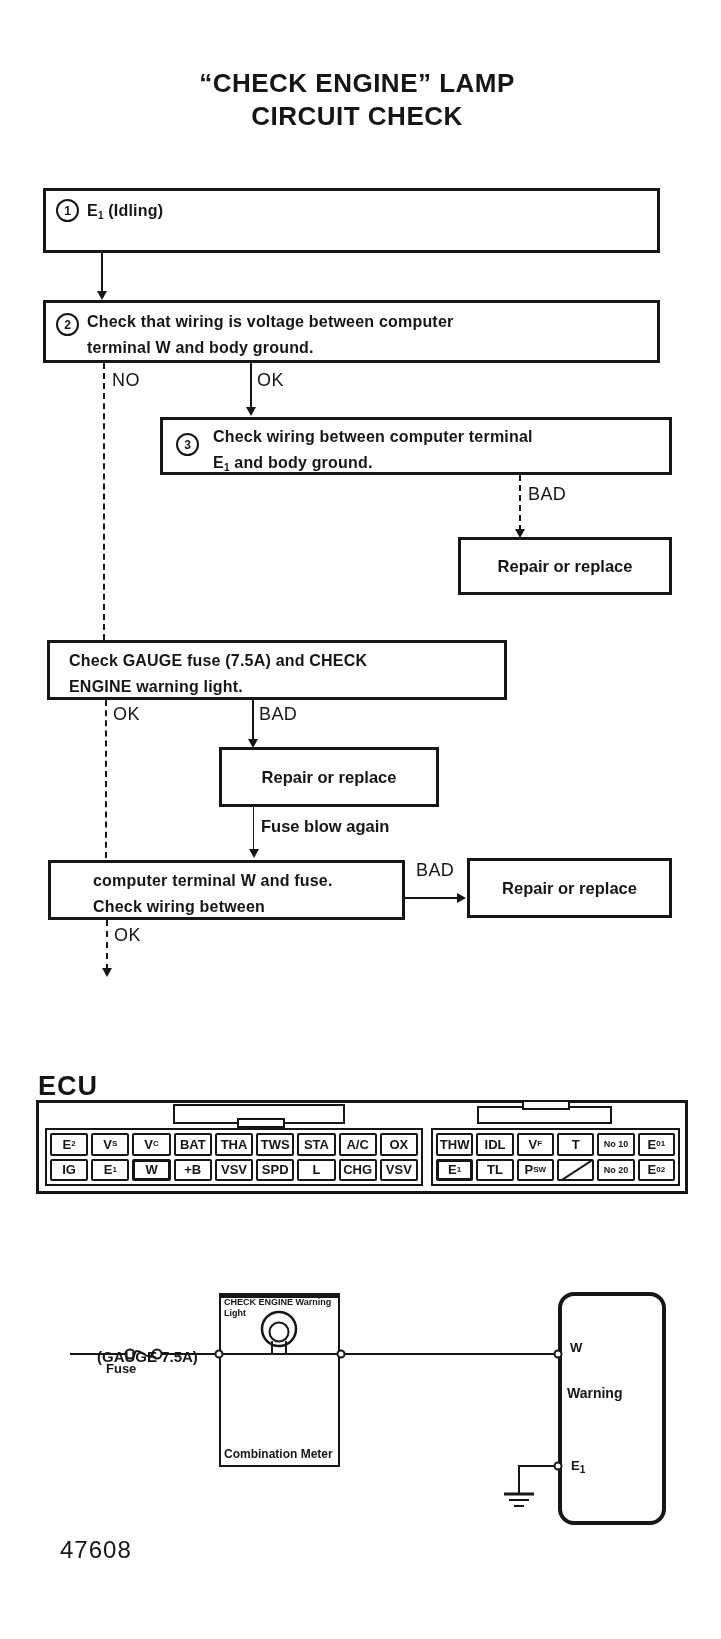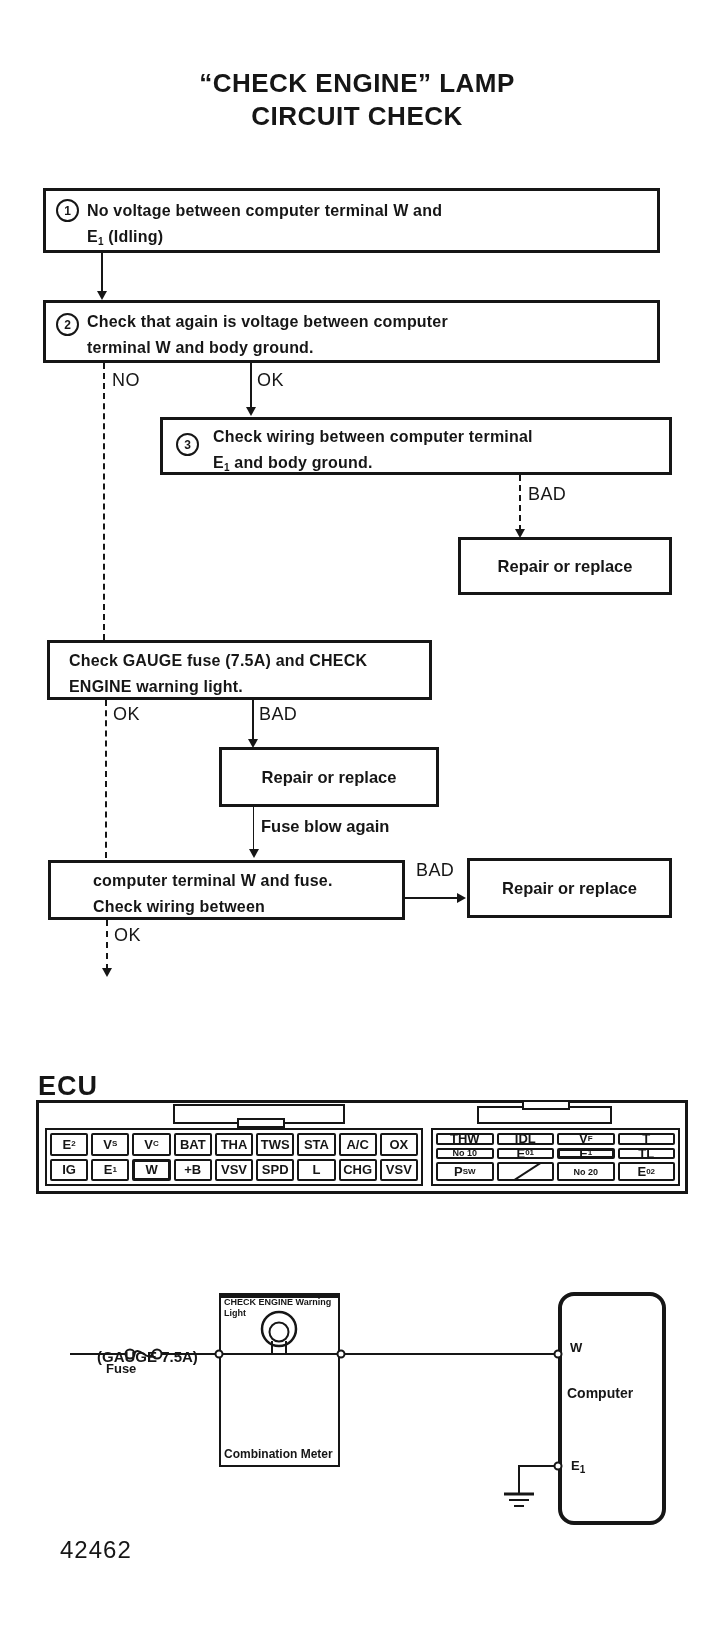--- a/index.html
+++ b/index.html
@@ -45,32 +45,31 @@
 <body>
 
 <div id="page">
 
   <div class="t1" style="top:68px">“CHECK ENGINE” LAMP</div>
   <div class="t2" style="top:101px">CIRCUIT CHECK</div>
 
   <div class="fbox" style="left:43px;top:188px;width:617px;height:65px">
     <span class="circ" style="left:10px;top:8px">1</span>
     <div class="btxt" style="margin:7px 0 0 41px">
-      <div>No voltage between computer terminal W and</div>
       <div><span>E</span><sub class="sb">1</sub><span> (Idling)</span></div>
     </div>
   </div>
 
   <div class="vline" style="left:101px;top:253px;height:40px"></div>
   <div class="arrd" style="left:97px;top:291px"></div>
 
   <div class="fbox" style="left:43px;top:300px;width:617px;height:63px">
     <span class="circ" style="left:10px;top:10px">2</span>
     <div class="btxt" style="margin:6px 0 0 41px">
-      <div>Check that again is voltage between computer</div>
+      <div>Check that wiring is voltage between computer</div>
       <div>terminal W and body ground.</div>
     </div>
   </div>
 
   <div class="lbl" style="left:112px;top:370px">NO</div>
   <div class="lbl" style="left:257px;top:370px">OK</div>
 
   <div class="vline vdash" style="left:103px;top:363px;height:277px"></div>
   <div class="vline" style="left:250px;top:363px;height:46px"></div>
   <div class="arrd" style="left:246px;top:407px"></div>
@@ -84,21 +83,21 @@
   </div>
 
   <div class="lbl" style="left:528px;top:484px">BAD</div>
   <div class="vline vdash" style="left:519px;top:475px;height:56px"></div>
   <div class="arrd" style="left:515px;top:529px"></div>
 
   <div class="fbox ctr" style="left:458px;top:537px;width:214px;height:58px">
     <span>Repair or replace</span>
   </div>
 
-  <div class="fbox" style="left:47px;top:640px;width:385px;height:60px">
+  <div class="fbox" style="left:47px;top:640px;width:460px;height:60px">
     <div class="btxt" style="margin:5px 0 0 19px">
       <div>Check GAUGE fuse (7.5A) and CHECK</div>
       <div>ENGINE warning light.</div>
     </div>
   </div>
 
   <div class="lbl" style="left:113px;top:704px">OK</div>
   <div class="lbl" style="left:259px;top:704px">BAD</div>
 
   <div class="vline vdash" style="left:105px;top:700px;height:158px"></div>
@@ -194,21 +193,21 @@
         <span>L</span>
       </div>
     <div class="tcell">
         <span>CHG</span>
       </div>
     <div class="tcell">
         <span>VSV</span>
       </div>
   </div>
 
-  <div class="tgroup" style="left:431px;top:1128px;width:249px;height:58px;grid-template-columns:repeat(4,1fr);grid-template-rows:1fr 1fr">
+  <div class="tgroup" style="left:431px;top:1128px;width:249px;height:58px;grid-template-columns:repeat(6,1fr);grid-template-rows:1fr 1fr">
     <div class="tcell">
         <span>THW</span>
       </div>
     <div class="tcell">
         <span>IDL</span>
       </div>
     <div class="tcell">
         <span>V</span>
         <sub>F</sub>
       </div>
@@ -274,18 +273,18 @@
       <circle cx="558" cy="74" r="3.5" fill="#ffffff"></circle>
       <circle cx="558" cy="186" r="3.5" fill="#ffffff"></circle>
     </g>
   </svg>
 
   <div class="clbl" style="left:97px;top:1348px;font-size:15px">(GAUGE 7.5A)</div>
   <div class="clbl" style="left:106px;top:1361px;font-size:13px">Fuse</div>
   <div class="clbl" style="left:224px;top:1297px;font-size:9px;width:112px;line-height:11px"><span>CHECK ENGINE Warning</span><br><span>Light</span></div>
   <div class="clbl" style="left:224px;top:1447px;font-size:12px">Combination Meter</div>
   <div class="clbl" style="left:570px;top:1340px;font-size:13px">W</div>
-  <div class="clbl" style="left:567px;top:1385px;font-size:14px">Computer</div>
+  <div class="clbl" style="left:567px;top:1385px;font-size:14px">Warning</div>
   <div class="clbl" style="left:571px;top:1458px;font-size:13px"><span>E</span><sub class="sb">1</sub></div>
 
-  <div class="fig" style="left:60px;top:1536px">42462</div>
+  <div class="fig" style="left:60px;top:1536px">47608</div>
 
 </div>
 
 </body></html>

